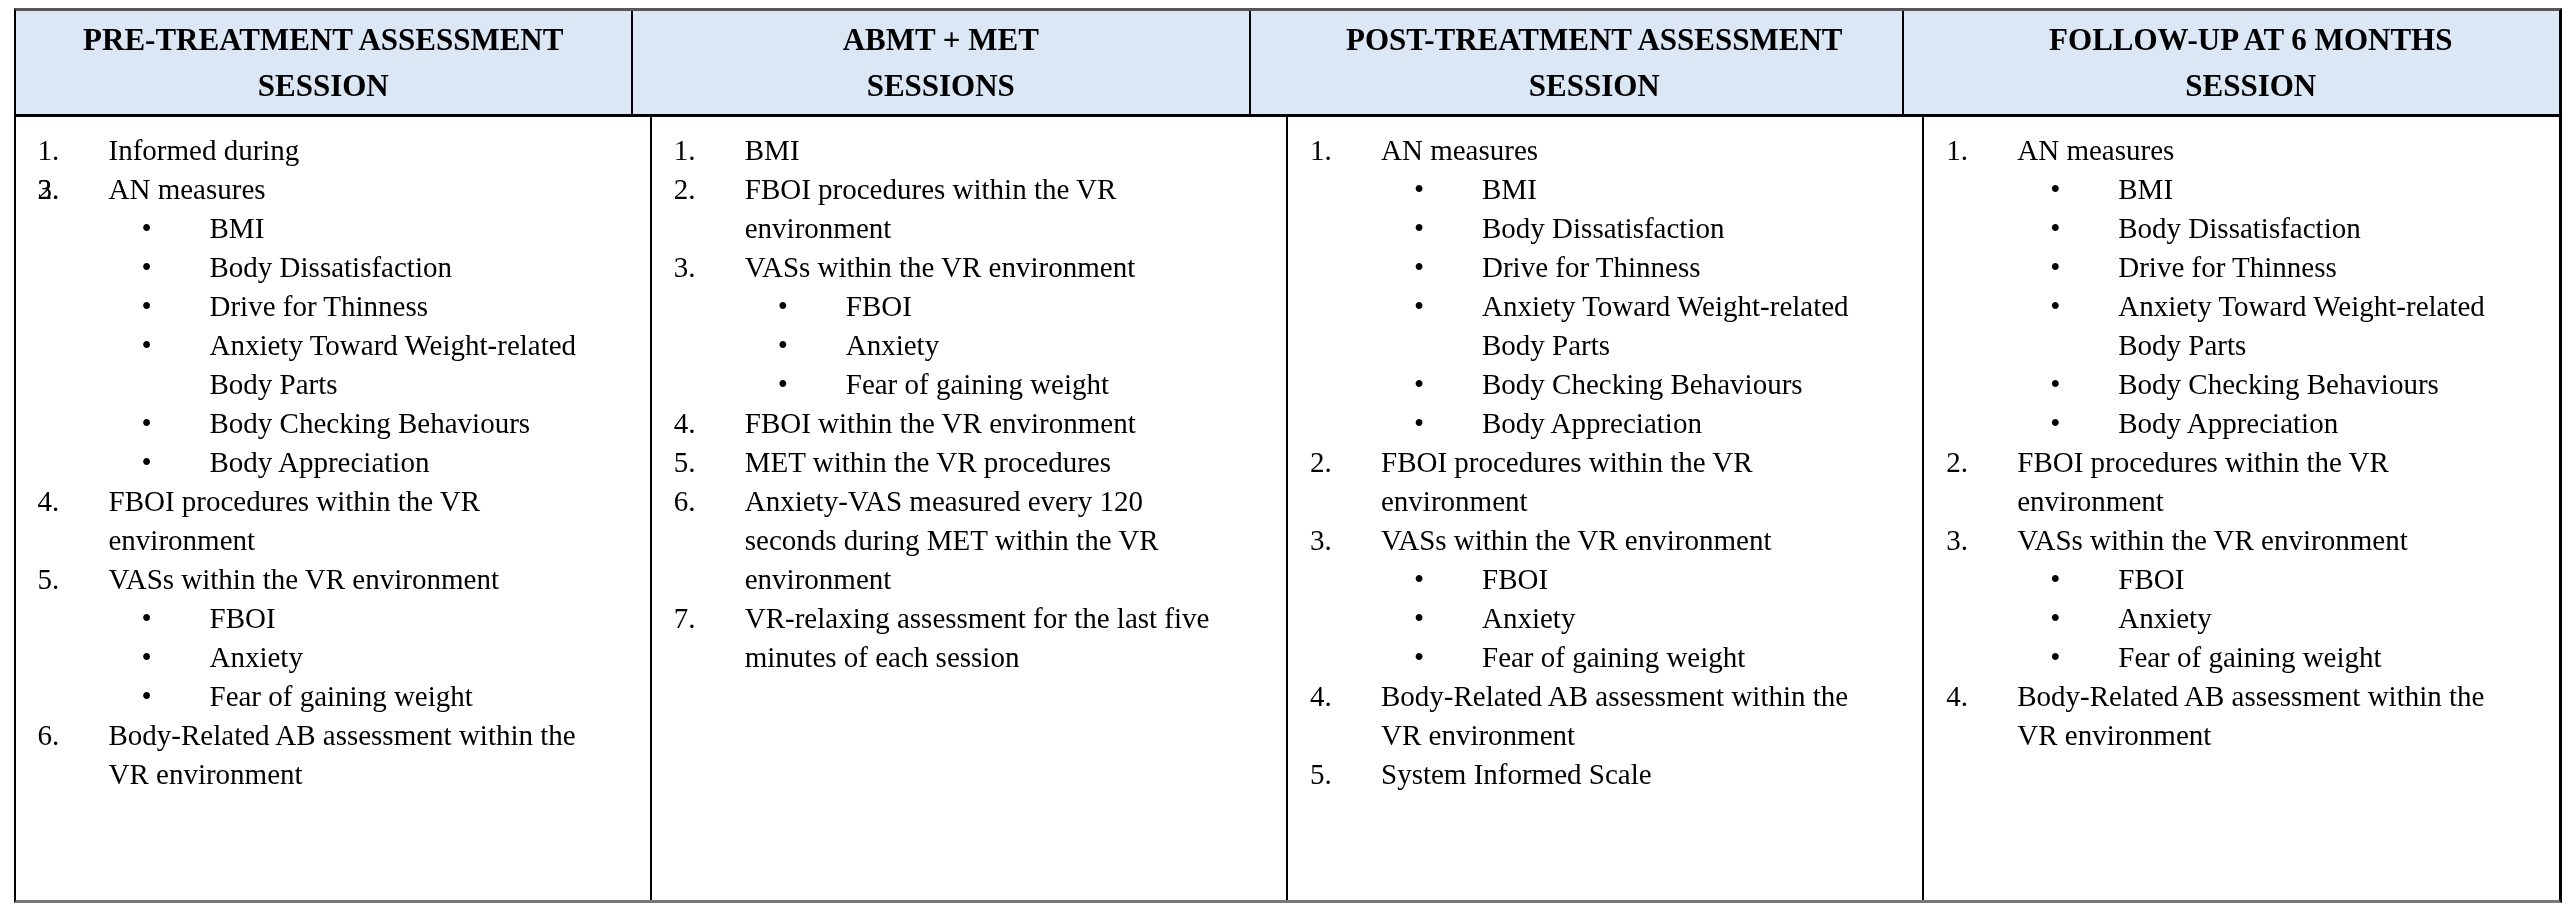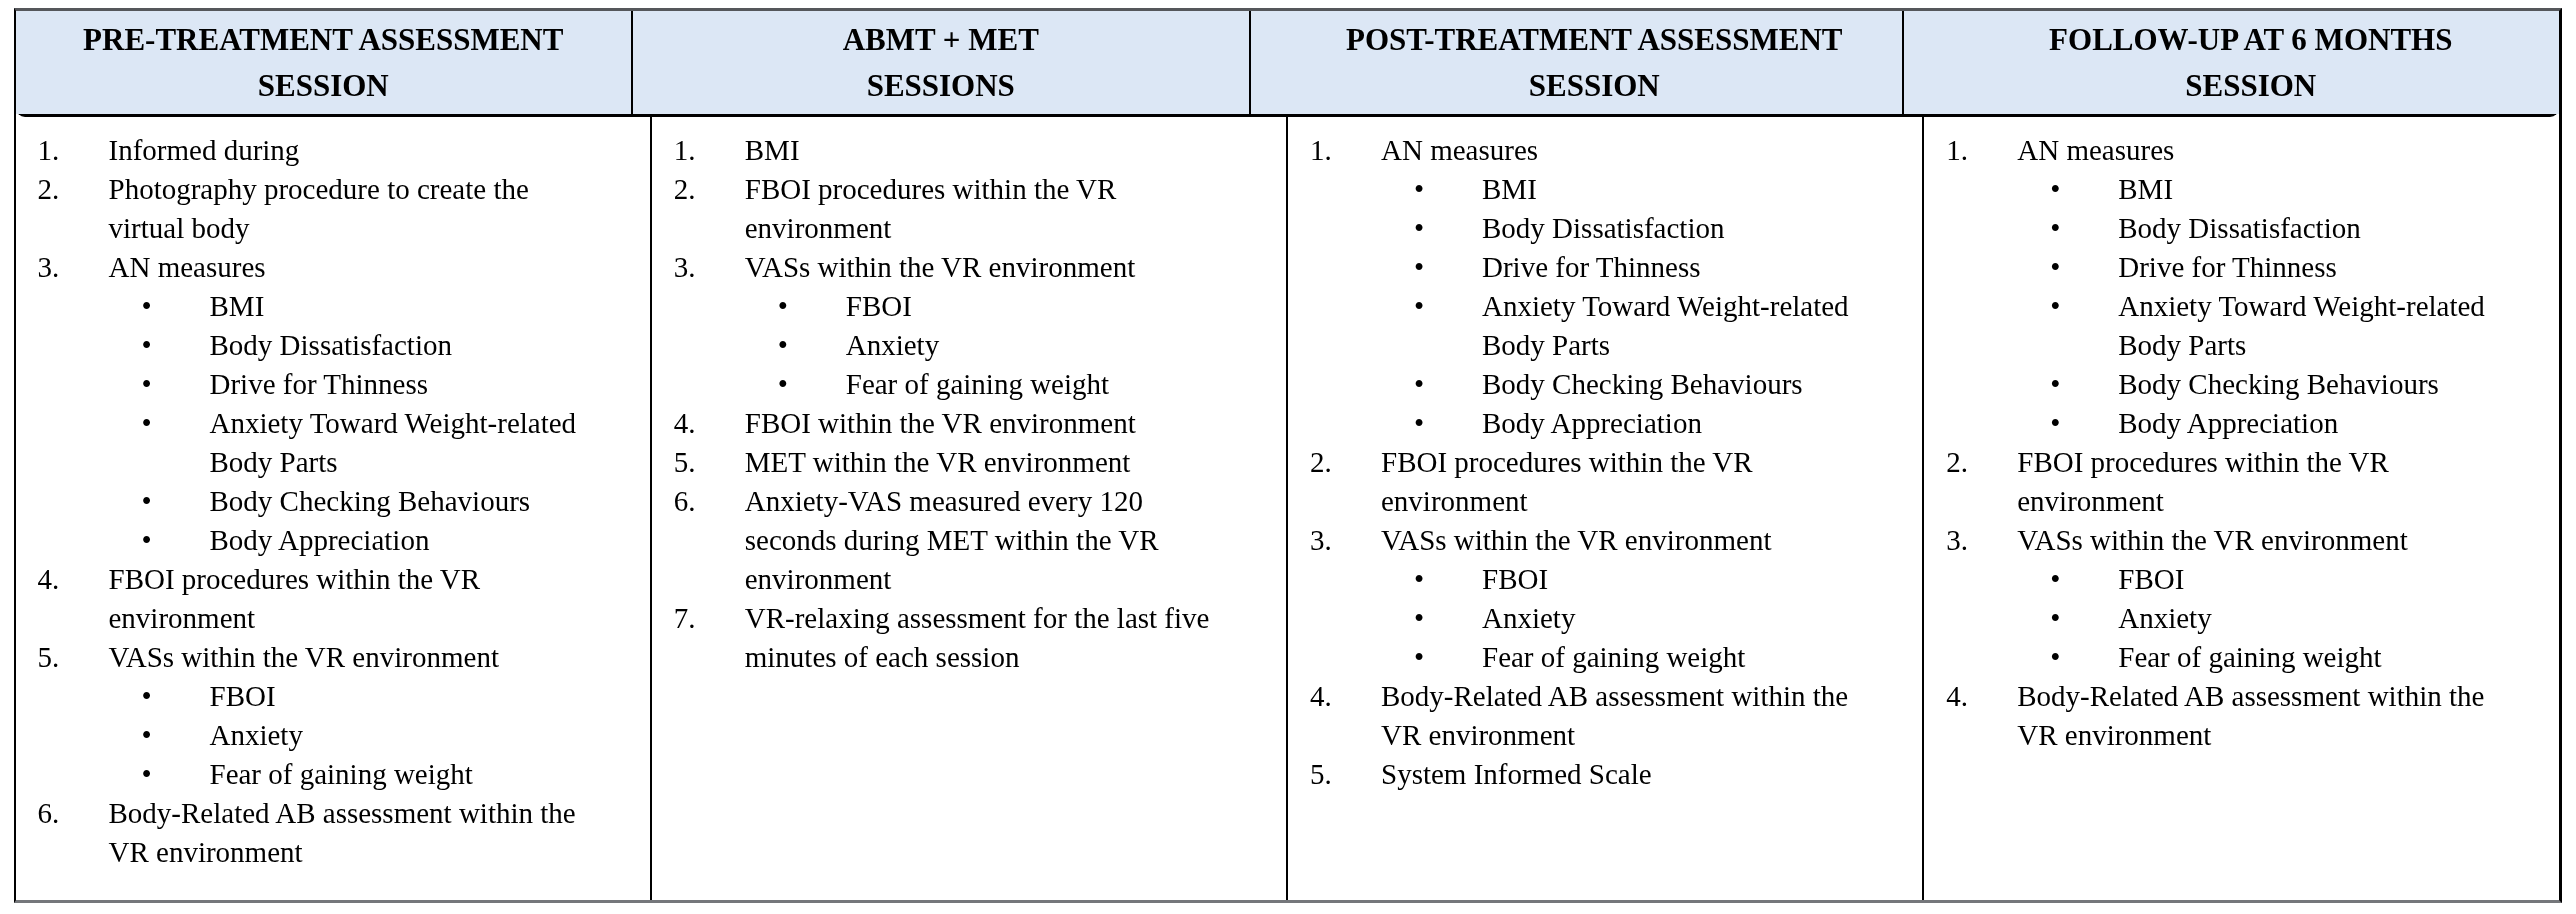--- a/index.html
+++ b/index.html
@@ -11,21 +11,21 @@
     position:absolute;left:13.5px;top:8.3px;width:2548px;height:895px;
     box-sizing:border-box;
     border-top:3.2px solid #55575b;
     border-bottom:3.2px solid #75777b;
     border-left:2.6px solid #000;
     border-right:3.2px solid #000;
     display:flex;flex-direction:column;
   }
   .hrow{
     display:flex;height:103px;flex:0 0 103px;
-    border-bottom:3.8px solid #000;background:#dce7f5;border-radius:9px;
+    border-bottom:3.8px solid #000;background:#dce7f5;
   }
   .hcell{
     flex:1 1 0;box-sizing:border-box;border-right:2.6px solid #000;
     display:flex;flex-direction:column;justify-content:center;align-items:center;
     font-weight:bold;font-size:31px;line-height:46px;text-align:center;
   }
   .hcell:last-child{border-right:none;}
   .brow{display:flex;flex:1 1 auto;background:#fff;}
   .bcell{
     flex:1 1 0;box-sizing:border-box;border-right:2.6px solid #000;
@@ -58,21 +58,21 @@
       </div>
       <div class="hcell" style="background: rgb(220, 231, 245); margin-left: 39px;">
         <span>FOLLOW-UP AT 6 MONTHS</span>
         <span>SESSION</span>
       </div>
     </div>
 
     <div class="brow" id="body-row">
       <div class="bcell">
           <div class="item"><span class="num">1.</span><span>Informed during</span></div>
-          <div class="item"><span class="num">2.</span><span>Photography procedure to create the virtual body</span></div>
+          <div class="item"><span class="num">2.</span></div>
           <div class="item"><span class="num">3.</span><span>AN measures</span></div>
           <div class="sub"><span class="dot">•</span><span>BMI</span></div>
           <div class="sub"><span class="dot">•</span><span>Body Dissatisfaction</span></div>
           <div class="sub"><span class="dot">•</span><span>Drive for Thinness</span></div>
           <div class="sub"><span class="dot">•</span><span>Anxiety Toward Weight-related Body Parts</span></div>
           <div class="sub"><span class="dot">•</span><span>Body Checking Behaviours</span></div>
           <div class="sub"><span class="dot">•</span><span>Body Appreciation</span></div>
           <div class="item"><span class="num">4.</span><span>FBOI procedures within the VR environment</span></div>
           <div class="item"><span class="num">5.</span><span>VASs within the VR environment</span></div>
           <div class="sub"><span class="dot">•</span><span>FBOI</span></div>
@@ -81,21 +81,21 @@
           <div class="item"><span class="num">6.</span><span>Body-Related AB assessment within the VR environment</span></div>
         </div>
       <div class="bcell">
           <div class="item"><span class="num">1.</span><span>BMI</span></div>
           <div class="item"><span class="num">2.</span><span>FBOI procedures within the VR environment</span></div>
           <div class="item"><span class="num">3.</span><span>VASs within the VR environment</span></div>
           <div class="sub"><span class="dot">•</span><span>FBOI</span></div>
           <div class="sub"><span class="dot">•</span><span>Anxiety</span></div>
           <div class="sub"><span class="dot">•</span><span>Fear of gaining weight</span></div>
           <div class="item"><span class="num">4.</span><span>FBOI within the VR environment</span></div>
-          <div class="item"><span class="num">5.</span><span>MET within the VR environment</span></div>
+          <div class="item"><span class="num">5.</span><span>MET within the VR procedures</span></div>
           <div class="item"><span class="num">6.</span><span>Anxiety-VAS measured every 120 seconds during MET within the VR environment</span></div>
           <div class="item"><span class="num">7.</span><span>VR-relaxing assessment for the last five minutes of each session</span></div>
         </div>
       <div class="bcell">
           <div class="item"><span class="num">1.</span><span>AN measures</span></div>
           <div class="sub"><span class="dot">•</span><span>BMI</span></div>
           <div class="sub"><span class="dot">•</span><span>Body Dissatisfaction</span></div>
           <div class="sub"><span class="dot">•</span><span>Drive for Thinness</span></div>
           <div class="sub"><span class="dot">•</span><span>Anxiety Toward Weight-related Body Parts</span></div>
           <div class="sub"><span class="dot">•</span><span>Body Checking Behaviours</span></div>

